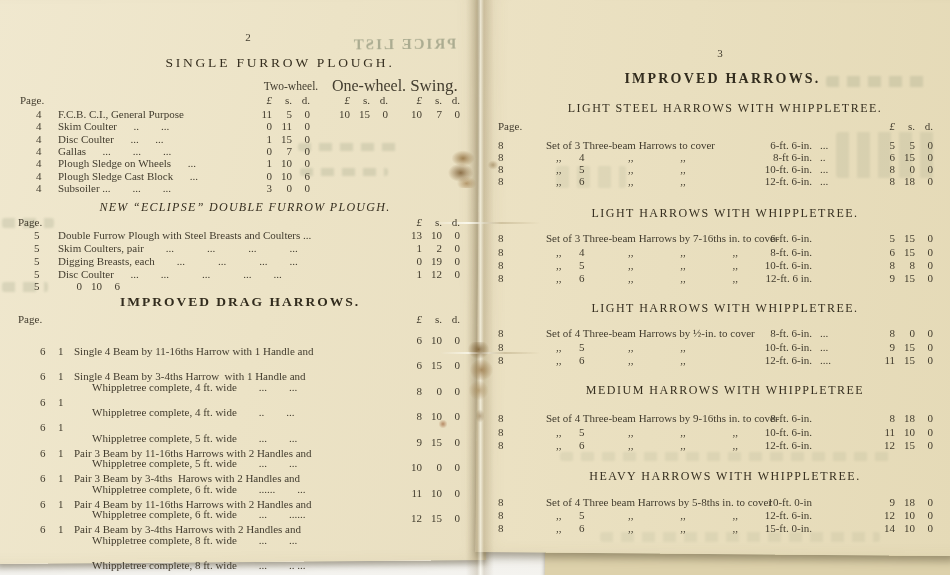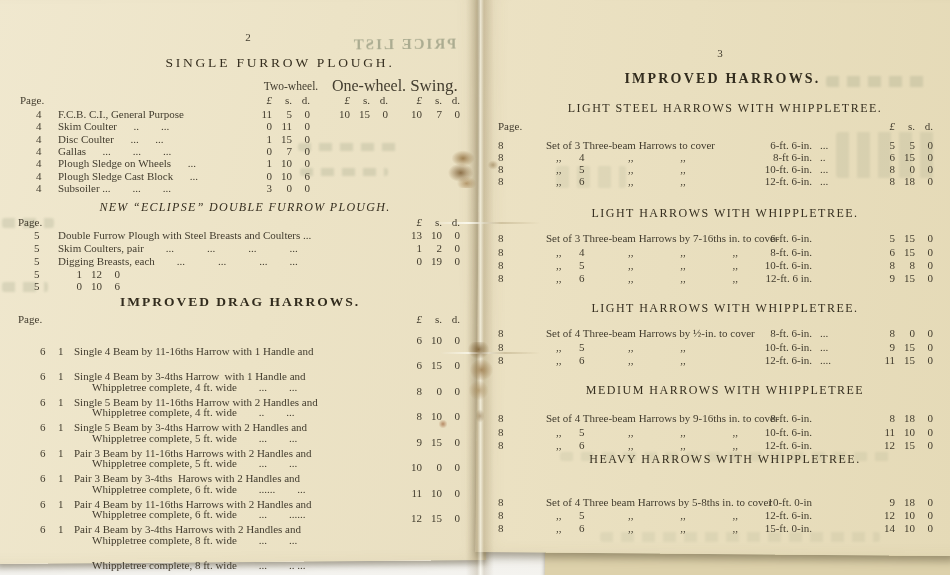--- a/index.html
+++ b/index.html
@@ -172,21 +172,21 @@
   </div>
   <div class="row r-s2" style="top:242px;">
     <span class="pgref">5</span><span class="desc">Skim Coulters, pair  ...   ...   ...   ...</span>
     <span class="grp"><span class="cl">1</span><span class="cs">2</span><span class="cd">0</span></span>
   </div>
   <div class="row r-s2" style="top:255px;">
     <span class="pgref">5</span><span class="desc">Digging Breasts, each  ...   ...   ...  ...</span>
     <span class="grp"><span class="cl">0</span><span class="cs">19</span><span class="cd">0</span></span>
   </div>
   <div class="row r-s2" style="top:268px;">
-    <span class="pgref">5</span>
+    <span class="pgref">5</span><span class="desc">Disc Coulter  ...  ...   ...   ...  ...</span>
     <span class="grp"><span class="cl">1</span><span class="cs">12</span><span class="cd">0</span></span>
   </div>
   <div class="row r-s2" style="top:280px;">
     <span class="pgref">5</span>
     <span class="grp"><span class="cl">0</span><span class="cs">10</span><span class="cd">6</span></span>
   </div>
 
   <div class="t center bold" style="left:62px;top:296px;width:356px;font-size:13.5px;letter-spacing:2px;color:#322c1e;">IMPROVED DRAG HARROWS.</div>
   <div class="t" style="left:18px;top:313px;">Page.</div>
   <div class="mgrp" style="left:398px;top:313px;">
@@ -197,26 +197,26 @@
     <div class="l1"><span class="pgref">6</span><span class="qy">1</span><span>Single 4 Beam by 11-16ths Harrow with 1 Handle and</span></div>
     <div class="l2">Whippletree complete, 4 ft. wide  ...  ...</div>
     <span class="grp gp"><span class="cl">6</span><span class="cs">10</span><span class="cd">0</span></span>
   </div>
   <div class="row r-s3" style="top:346px;">
     <div class="l1"><span class="pgref">6</span><span class="qy">1</span><span>Single 4 Beam by 3-4ths Harrow  with 1 Handle and</span></div>
     <div class="l2">Whippletree complete, 4 ft. wide  ..  ...</div>
     <span class="grp gp"><span class="cl">6</span><span class="cs">15</span><span class="cd">0</span></span>
   </div>
   <div class="row r-s3" style="top:372px;">
-    <div class="l1"><span class="pgref">6</span><span class="qy">1</span><span>Single 5 Beam by 11-16ths Harrow with 2 Handles and</span></div>
+    <div class="l1"><span class="pgref">6</span><span class="qy">1</span></div>
     <div class="l2">Whippletree complete, 5 ft. wide  ...  ...</div>
     <span class="grp gp"><span class="cl">8</span><span class="cs">0</span><span class="cd">0</span></span>
   </div>
   <div class="row r-s3" style="top:397px;">
-    <div class="l1"><span class="pgref">6</span><span class="qy">1</span><span>Single 5 Beam by 3-4ths Harrow with 2 Handles and</span></div>
+    <div class="l1"><span class="pgref">6</span><span class="qy">1</span></div>
     <div class="l2">Whippletree complete, 5 ft. wide  ...  ...</div>
     <span class="grp gp"><span class="cl">8</span><span class="cs">10</span><span class="cd">0</span></span>
   </div>
   <div class="row r-s3" style="top:423px;">
     <div class="l1"><span class="pgref">6</span><span class="qy">1</span><span>Pair 3 Beam by 11-16ths Harrows with 2 Handles and</span></div>
     <div class="l2">Whippletree complete, 6 ft. wide  ......  ...</div>
     <span class="grp gp"><span class="cl">9</span><span class="cs">15</span><span class="cd">0</span></span>
   </div>
   <div class="row r-s3" style="top:448px;">
     <div class="l1"><span class="pgref">6</span><span class="qy">1</span><span>Pair 3 Beam by 3-4ths  Harows with 2 Handles and</span></div>
@@ -299,21 +299,21 @@
   </div>
   <div class="row rr" style="top:426px;">
     <span class="pgref">8</span><span class="rlead">,,</span><span class="rnum">5</span><span class="rdit">,, ,, ,,</span><span class="rsize">10-ft. 6-in.</span>
     <span class="grp"><span class="cl">11</span><span class="cs">10</span><span class="cd">0</span></span>
   </div>
   <div class="row rr" style="top:439px;">
     <span class="pgref">8</span><span class="rlead">,,</span><span class="rnum">6</span><span class="rdit">,, ,, ,,</span><span class="rsize">12-ft. 6-in.</span>
     <span class="grp"><span class="cl">12</span><span class="cs">15</span><span class="cd">0</span></span>
   </div>
 
-  <div class="t center hdr" style="left:540px;top:453px;width:370px;">HEAVY HARROWS WITH WHIPPLETREE.</div>
+  <div class="t center hdr" style="left:540px;top:470px;width:370px;">HEAVY HARROWS WITH WHIPPLETREE.</div>
   <div class="row rr" style="top:496px;">
     <span class="pgref">8</span><span class="rdesc">Set of 4 Three beam Harrows by 5-8ths in. to cover</span><span class="rsize">10-ft. 0-in</span>
     <span class="grp"><span class="cl">9</span><span class="cs">18</span><span class="cd">0</span></span>
   </div>
   <div class="row rr" style="top:509px;">
     <span class="pgref">8</span><span class="rlead">,,</span><span class="rnum">5</span><span class="rdit">,, ,, ,,</span><span class="rsize">12-ft. 6-in.</span>
     <span class="grp"><span class="cl">12</span><span class="cs">10</span><span class="cd">0</span></span>
   </div>
   <div class="row rr" style="top:522px;">
     <span class="pgref">8</span><span class="rlead">,,</span><span class="rnum">6</span><span class="rdit">,, ,, ,,</span><span class="rsize">15-ft. 0-in.</span>

